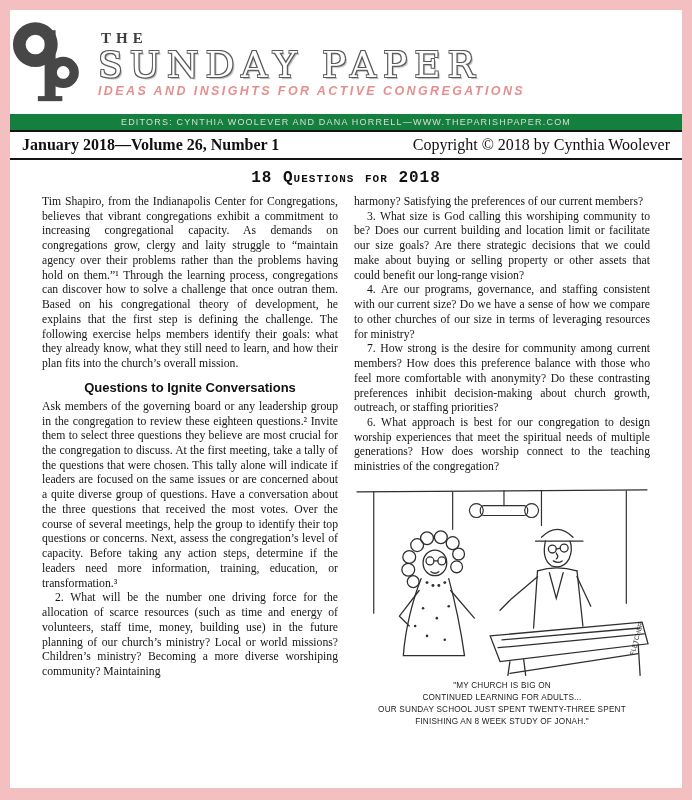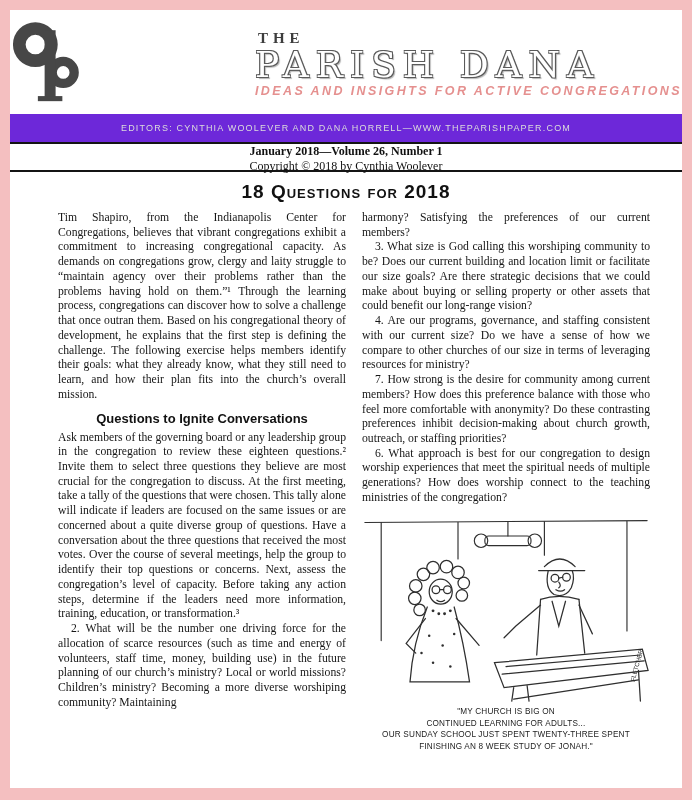--- a/index.html
+++ b/index.html
@@ -9,22 +9,22 @@
     background:#f4bfc0;
     position:relative;overflow:hidden;
     font-family:"Liberation Serif", serif;
   }
   .page{
     position:absolute;left:10px;top:10px;right:10px;bottom:12px;
     background:#ffffff;overflow:hidden;
   }
   
   .masthead{
-    display:flex;align-items:center;justify-content:space-between;
-    gap:22px;padding:8px 0 4px;height:92px;
+    display:flex;align-items:center;justify-content:flex-start;
+    gap:12px;padding:8px 0 4px;height:92px;
   }
   .logo svg{width:76px;height:88px;display:block;}
   .masthead-text{display:flex;flex-direction:column;}
   .the{
     font-family:"Liberation Serif", serif;font-weight:bold;
     font-size:15px;letter-spacing:5px;color:#3d3d3d;margin-left:3px;
   }
   .title-outline{
     font-family:"DejaVu Serif", serif;
     font-size:36px;line-height:1.02;letter-spacing:7px;
@@ -33,38 +33,38 @@
                 -1px 1px 0 #5a5a5a, 1px 1px 0 #5a5a5a,
                  2px 2px 1px #b5b5b5;
   }
   .tagline{
     font-family:"Liberation Sans", sans-serif;
     font-style:italic;font-weight:bold;
     font-size:12.5px;letter-spacing:2.4px;color:#e5908f;
   }
   
   .editors-bar{
-    height:28px;background:#6d28d9;color:#dcdcdc;
+    height:16px;background:#15803d;color:#dcdcdc;
     font-family:"Liberation Sans", sans-serif;font-size:9px;letter-spacing:1.2px;
     display:flex;align-items:center;justify-content:center;text-align:center;
   }
   .issue-bar{
     height:26px;border-top:2px solid #141414;border-bottom:2px solid #141414;
     display:flex;align-items:center;justify-content:space-between;
-    padding:0 28px;font-size:12px;color:#111;flex-direction:column;
+    padding:0 12px;font-size:16px;color:#111;
   }
   .issue{font-weight:bold;}
   
   .article{padding:2px 32px 0;}
   .article-title{
-    text-align:center;font-family:Liberation Sans, sans-serif;
-    font-variant:small-caps;font-weight:bold;font-size:19px;
+    text-align:center;font-family:Liberation Mono, monospace;
+    font-variant:small-caps;font-weight:bold;font-size:16px;
     letter-spacing:1px;margin:7px 0 8px;color:#111;
   }
-  .columns{display:flex;gap:16px;margin-left:16px;}
+  .columns{display:flex;gap:16px;}
   .col{flex:1;min-width:0;}
   .bp{
     margin:0;font-size:11.7px;line-height:1.26;
     text-align:justify;color:#161616;
   }
   .qi{text-indent:13px;}
   .sec{
     font-family:"Liberation Sans", sans-serif;font-size:13px;
     font-weight:bold;text-align:center;margin:8px 0 5px;color:#111;
   }
@@ -88,21 +88,21 @@
         <g fill="none" stroke="#474747">
           <circle cx="30" cy="27" r="19" stroke-width="15"></circle>
           <circle cx="63" cy="60" r="13" stroke-width="11"></circle>
         </g>
         <rect x="41" y="10" width="13" height="82" fill="#474747"></rect>
         <rect x="33" y="88" width="29" height="6" fill="#474747"></rect>
       </svg>
     </div>
     <div class="masthead-text">
       <div class="the">THE</div>
-      <div class="title-outline">PARISH DANA</div>
+      <div class="title-outline">SUNDAY PAPER</div>
       <div class="tagline">IDEAS AND INSIGHTS FOR ACTIVE CONGREGATIONS</div>
     </div>
   </header>
 
   <div class="editors-bar">
     <span>EDITORS: CYNTHIA WOOLEVER AND DANA HORRELL—WWW.THEPARISHPAPER.COM</span>
   </div>
 
   <div class="issue-bar">
     <span class="issue">January 2018—Volume 26, Number 1</span>

